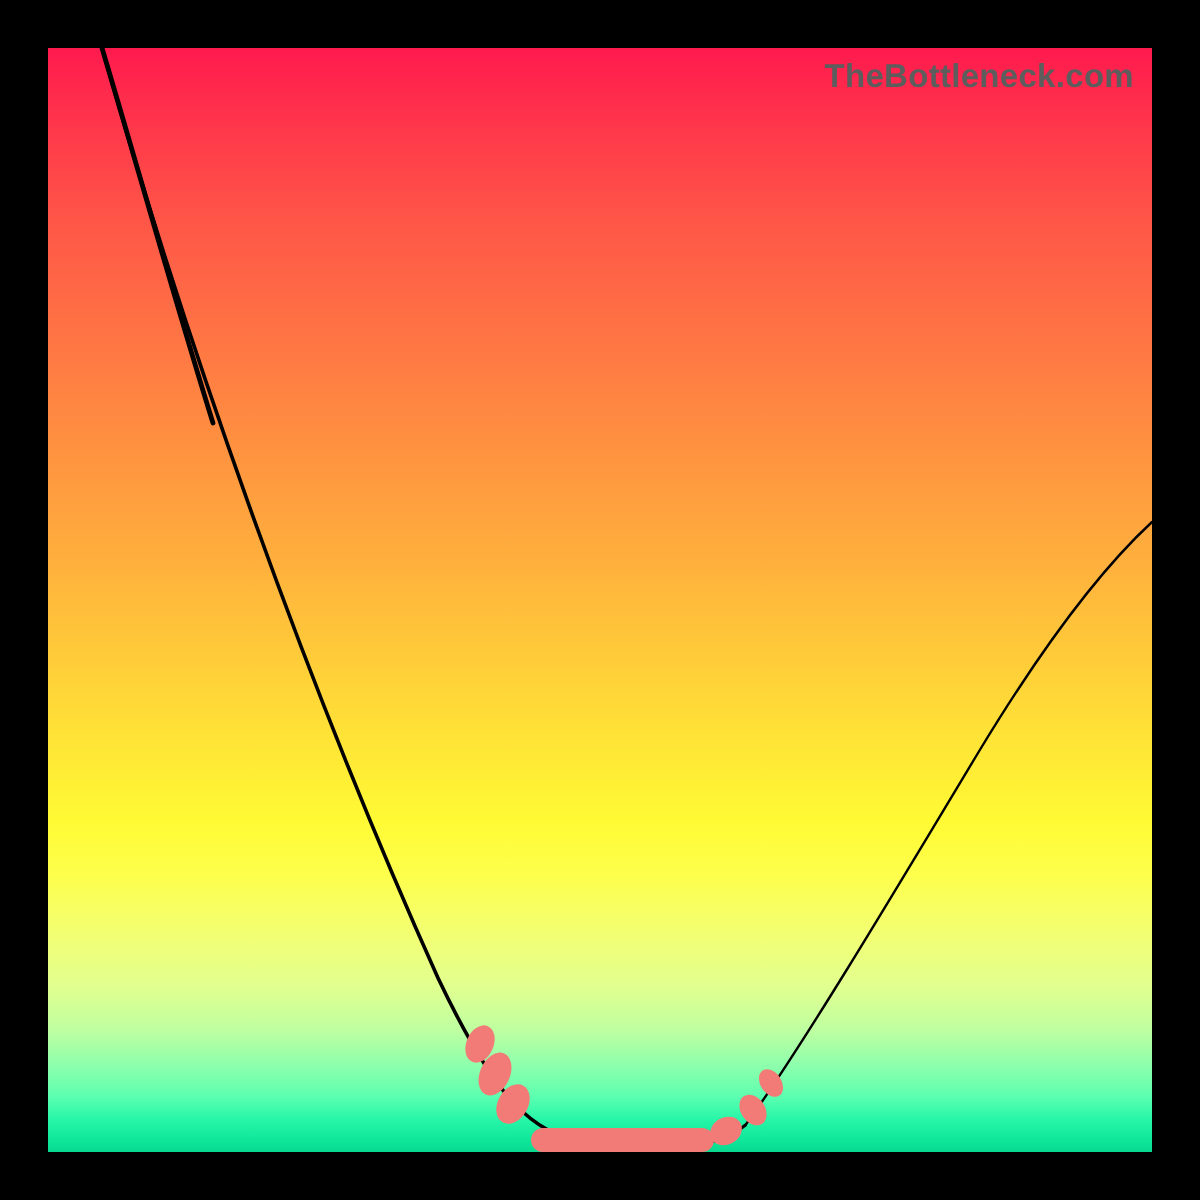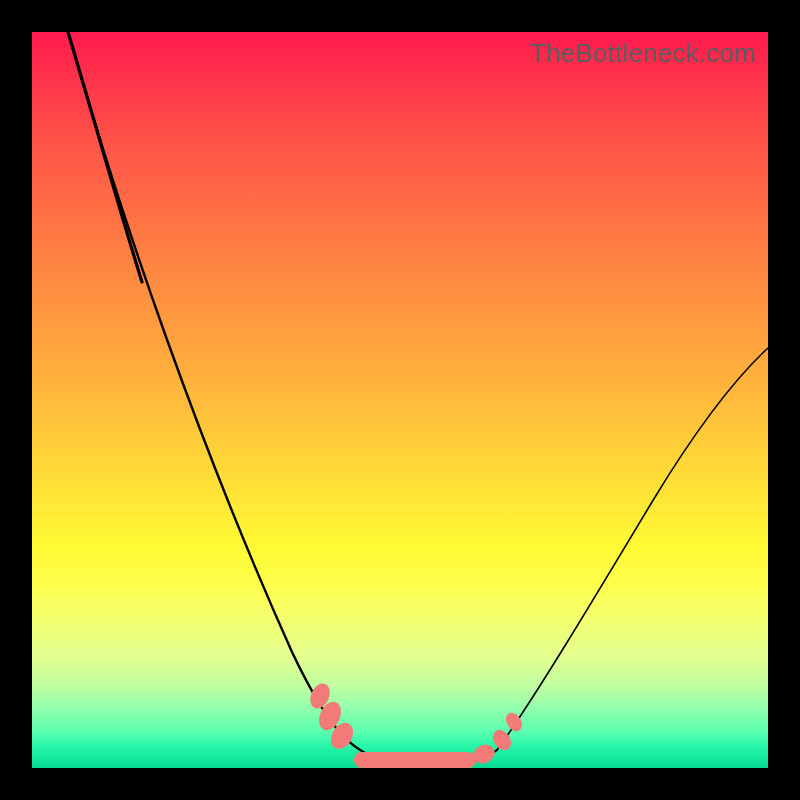--- a/index.html
+++ b/index.html
@@ -44,22 +44,22 @@
       #28f6a8 97%,
       #0ee69a 99%,
       #07d98f 100%
     );
   }
   .watermark {
     position: absolute;
     top: 6px;
     right: 12px;
     color: #5d5d5d;
-    font-size: 26px;
-    font-weight: 400;
+    font-size: 22px;
+    font-weight: 700;
     letter-spacing: 0.2px;
     z-index: 4;
   }
   svg.curve-layer {
     position: absolute;
     left: 0;
     top: 0;
     width: 736px;
     height: 736px;
     z-index: 2;

